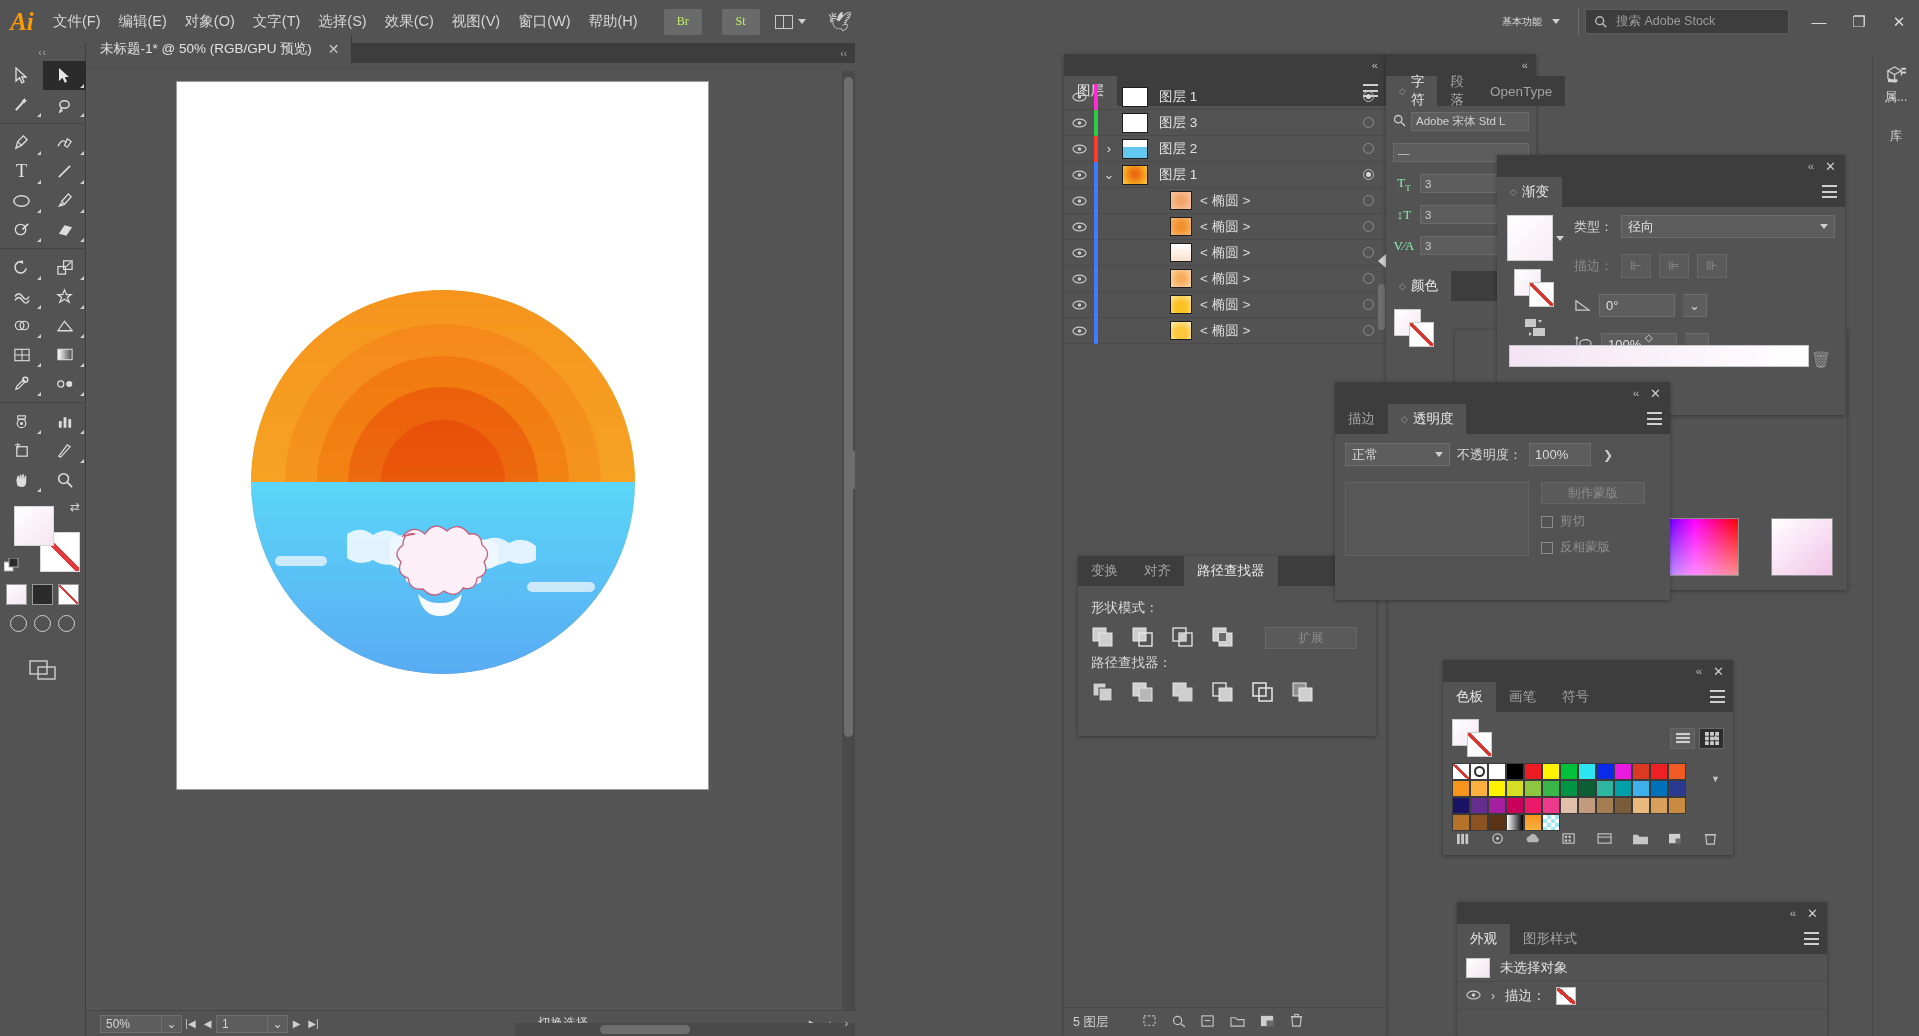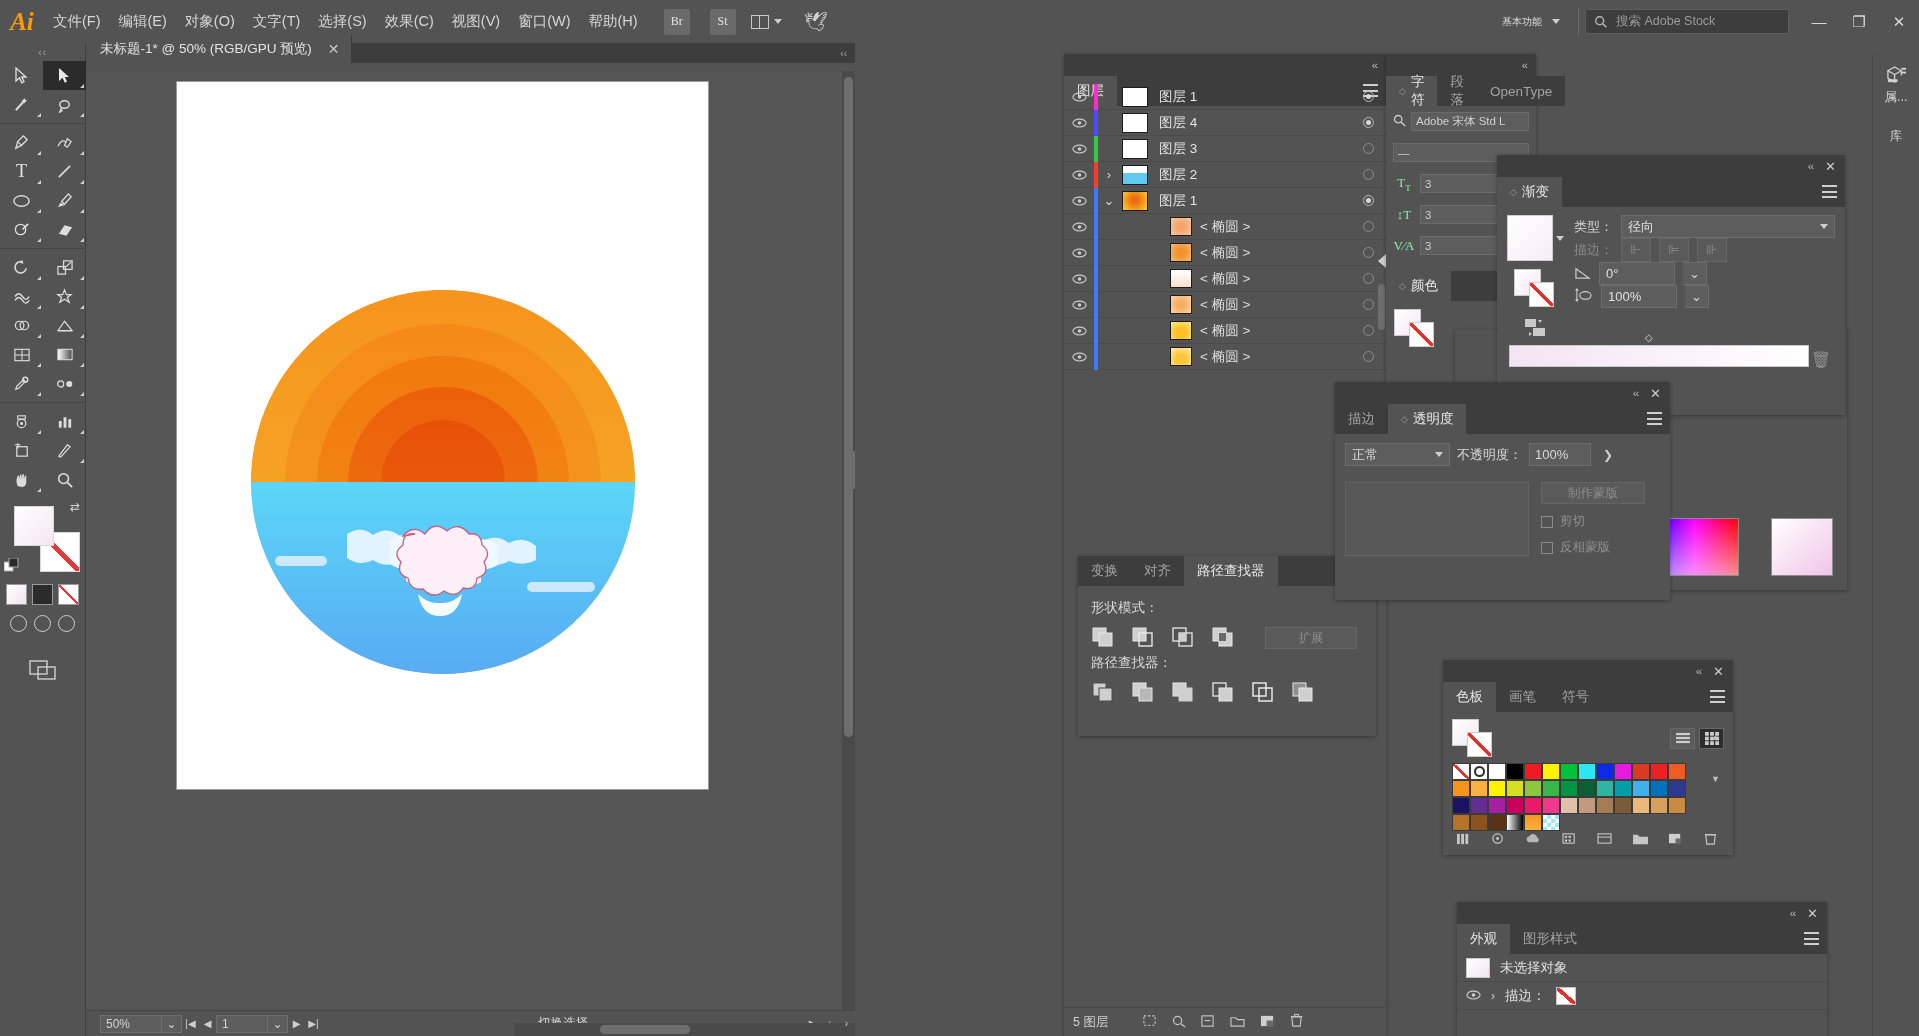--- a/index.html
+++ b/index.html
@@ -21,23 +21,23 @@
     width:44px; height:43px; display:flex; align-items:center; justify-content:center;
     color:#ff9a00; font-size:25px; font-weight:bold; font-style:italic;
     font-family:"Liberation Serif",serif;
   }
   .menu-item {
     padding:0 9px; height:43px; line-height:43px; font-size:14.5px; color:#d6d6d6;
     white-space:nowrap; cursor:default;
   }
   .mb-sep { width:14px; }
   .sq-btn {
-    width:26px; height:26px; margin:0 3px; background:#6a6a6a;
+    width:38px; height:26px; margin:0 3px; background:#6a6a6a;
     display:flex; align-items:center; justify-content:center;
-    font-size:12px; color:#e5e5e5; border-radius:2px;
+    font-size:12px; color:#bef264; border-radius:2px;
     font-family:"Liberation Serif",serif;
   }
   .doc-arrange {
     display:flex; align-items:center; gap:5px; margin-left:12px;
   }
   .da-grid { width:18px; height:14px; border:1.6px solid #c9c9c9; display:flex; }
   .da-grid i { flex:1; border-right:1.6px solid #c9c9c9; }
   .da-grid i:last-child { border-right:none; }
   .chev { width:0;height:0;border-left:4px solid transparent;border-right:4px solid transparent;border-top:5px solid #cfcfcf; }
   .bird { margin-left:22px; color:#d2d2d2; font-size:19px; }
@@ -192,21 +192,21 @@
   .ch-ico { width:22px; text-align:center; font-size:13px; color:#86efac; font-family:"Liberation Serif",serif; }
 
   
   .rail { position:absolute; right:0; top:54px; width:47px; bottom:0; background:#535353; border-left:1px solid #474747; }
   .rail-item { padding:10px 0 12px; display:flex; flex-direction:column; align-items:center; gap:4px; font-size:12.5px; color:#d6d6d6; }
   .rail-collapse { position:absolute; right:7px; top:-14px; font-size:10px; color:#b5b5b5; }
 
   
   #gradient { left:1497px; top:155px; width:348px; height:260px; z-index:30; }
   .gp-body { padding:8px 10px; }
-  .gp-line { display:flex; align-items:center; gap:8px; margin-bottom:0; }
+  .gp-line { display:flex; align-items:center; gap:8px; margin-bottom:16px; }
   .gp-lbl { font-size:13px; color:#d3d3d3; white-space:nowrap; }
   .gp-lbl.dim { color:#8b8b8b; }
   .gp-select {
     flex:1; height:23px; background:#5d5d5d; border:1px solid #6d6d6d;
     display:flex; align-items:center; justify-content:space-between; padding:0 6px; font-size:13px; color:#e0e0e0;
   }
   .gp-num { width:76px; height:23px; background:#5d5d5d; border:1px solid #6d6d6d; display:flex; align-items:center; padding:0 6px; font-size:13px; color:#e0e0e0; }
   .gp-step { width:24px; height:23px; background:#5d5d5d; border:1px solid #6d6d6d; border-left:none; display:flex; align-items:center; justify-content:center; }
   .gp-sw { width:46px; height:46px; background:linear-gradient(135deg,#ffffff 0%,#f7ecf6 100%); border:1px solid #cdcdcd; }
   .gp-stroke-btn { width:30px;height:24px;background:#5a5a5a;border:1px solid #666; display:flex;align-items:center;justify-content:center;color:#8c8c8c;font-size:13px;font-family:"Liberation Serif",serif;}
@@ -649,35 +649,20 @@
             <i class="tgt filled"></i>
           </span>
       </div>
       <div class="lrow">
         <span class="l-eye">
             <svg width="15" height="10" viewBox="0 0 16 10">
               <ellipse cx="8" cy="5" rx="7" ry="4.2" fill="none" stroke="#cdcdcd" stroke-width="1.2"></ellipse>
               <circle cx="8" cy="5" r="1.9" fill="#cdcdcd"></circle>
             </svg>
           </span>
-        <span class="l-bar" style="background:#4b4bff"></span>
-        <span class="l-colstrip"></span>
-        <span class="l-thumb" style="background:#ffffff"></span>
-        <span class="l-name">图层 4</span>
-        <span class="l-target">
-            <i class="tgt filled"></i>
-          </span>
-      </div>
-      <div class="lrow">
-        <span class="l-eye">
-            <svg width="15" height="10" viewBox="0 0 16 10">
-              <ellipse cx="8" cy="5" rx="7" ry="4.2" fill="none" stroke="#cdcdcd" stroke-width="1.2"></ellipse>
-              <circle cx="8" cy="5" r="1.9" fill="#cdcdcd"></circle>
-            </svg>
-          </span>
         <span class="l-bar" style="background:#2ecc40"></span>
         <span class="l-colstrip"></span>
         <span class="l-thumb" style="background:#ffffff"></span>
         <span class="l-name">图层 3</span>
         <span class="l-target">
             <i class="tgt dim"></i>
           </span>
       </div>
       <div class="lrow">
         <span class="l-eye">

